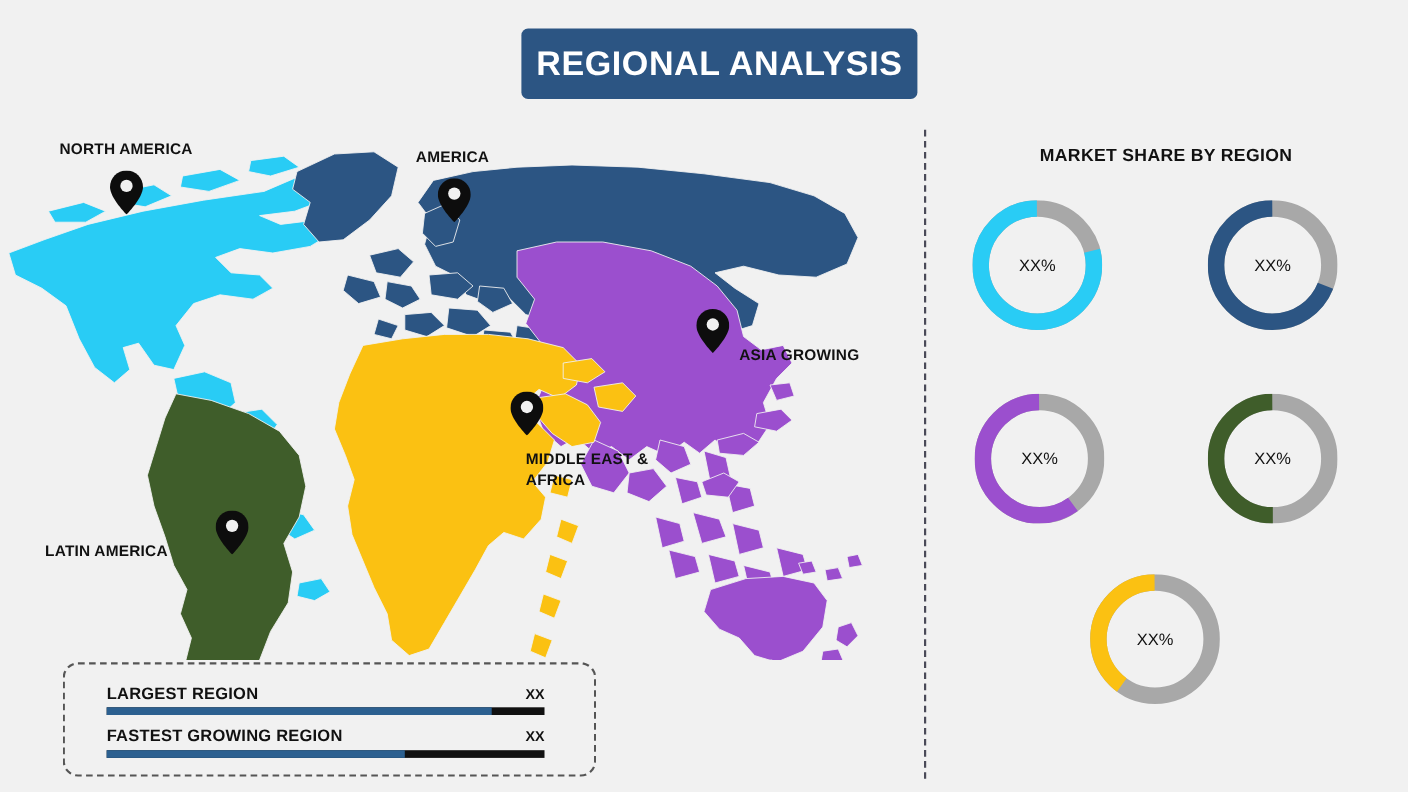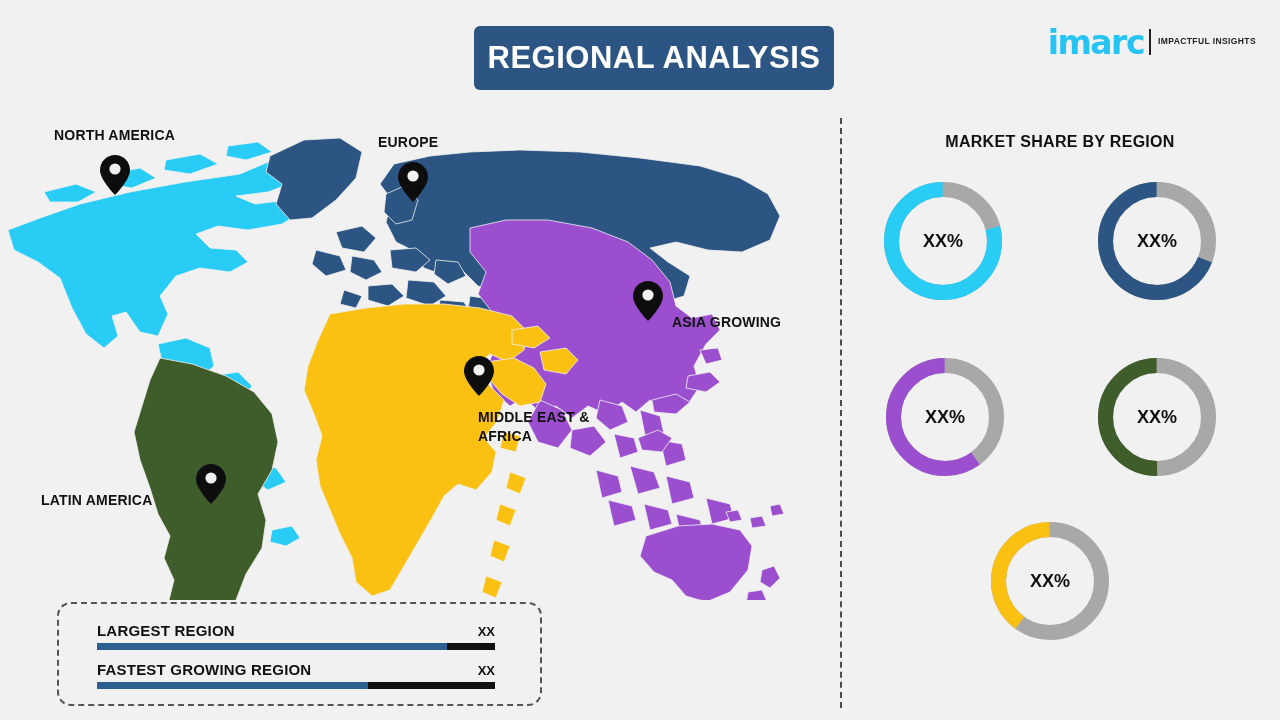--- a/index.html
+++ b/index.html
@@ -170,45 +170,39 @@
   }
   .donut { position: absolute; }
   .donut svg { display: block; }
   .donut-label {
     position: absolute;
     left: 0; top: 0;
     width: 100%; height: 100%;
     display: flex;
     align-items: center;
     justify-content: center;
-    font-size: 18px;
-    font-weight: bold;
+    font-size: 15px;
+    font-weight: normal;
     color: #111;
   }
   #donut-0 { left: 884px; top: 182px; }
   #donut-1 { left: 1098px; top: 182px; }
   #donut-2 { left: 886px; top: 358px; }
   #donut-3 { left: 1098px; top: 358px; }
   #donut-4 { left: 991px; top: 522px; }
 </style>
 </head>
 <body>
 
 <div id="page">
 
   <div id="title-bar">
     <span id="title-text">REGIONAL ANALYSIS</span>
   </div>
 
-  <div id="logo">
-    <span id="logo-word">imarc</span>
-    <span id="logo-rule"></span>
-    <span id="logo-tag">IMPACTFUL
-INSIGHTS</span>
-  </div>
 
   <div id="divider"></div>
 
   <div id="map-area">
     <svg id="map-svg" width="820" height="500" viewBox="0 0 820 500" xmlns="http://www.w3.org/2000/svg">
       <g fill="#29ccf5" stroke="#f1f1f1" stroke-width="0.8">
         <path d="M8 130 L40 118 L80 104 L130 92 L185 82 L240 74 L268 62 L300 56 L318 66 L300 80 L268 92
                  L236 96 L255 104 L288 100 L305 110 L282 124 L248 130 L218 126 L196 134 L210 148 L236 150
                  L248 162 L230 172 L200 168 L176 176 L160 196 L168 214 L158 236 L140 232 L126 212 L112 216
                  L118 236 L104 248 L86 234 L72 208 L60 178 L38 162 L14 150 Z"></path>
@@ -310,21 +304,21 @@
         <path d="M210 572 L226 578 L222 596 L206 590 Z"></path>
       </g>
 
       <g fill="#29ccf5" stroke="#f1f1f1" stroke-width="0.8">
         <path d="M272 430 L292 426 L300 438 L286 446 L270 442 Z"></path>
       </g>
     </svg>
   </div>
 
   <div class="map-label" id="label-north-america">NORTH AMERICA</div>
-  <div class="map-label" id="label-europe">EUROPE</div>
+  <div class="map-label" id="label-europe">AMERICA</div>
   <div class="map-label" id="label-asia-pacific">ASIA GROWING</div>
   <div class="map-label" id="label-middle-east">MIDDLE EAST &amp;
 AFRICA</div>
   <div class="map-label" id="label-latin-america">LATIN AMERICA</div>
 
   <div class="pin" id="pin-north-america">
     <svg width="30" height="40" viewBox="0 0 30 40" xmlns="http://www.w3.org/2000/svg">
       <path d="M15 0 C6.7 0 0 6.7 0 15 C0 25 15 40 15 40 C15 40 30 25 30 15 C30 6.7 23.3 0 15 0 Z" fill="#0d0d0d"></path>
       <circle cx="15" cy="14" r="5.6" fill="#f1f1f1"></circle>
     </svg>

